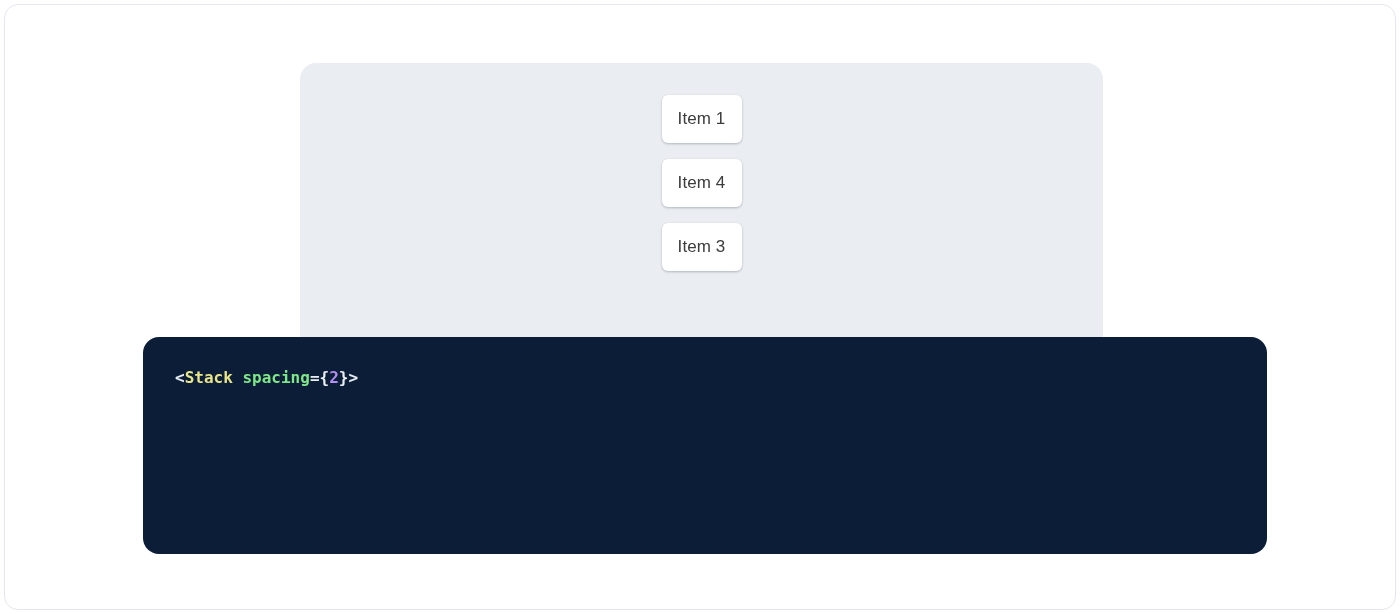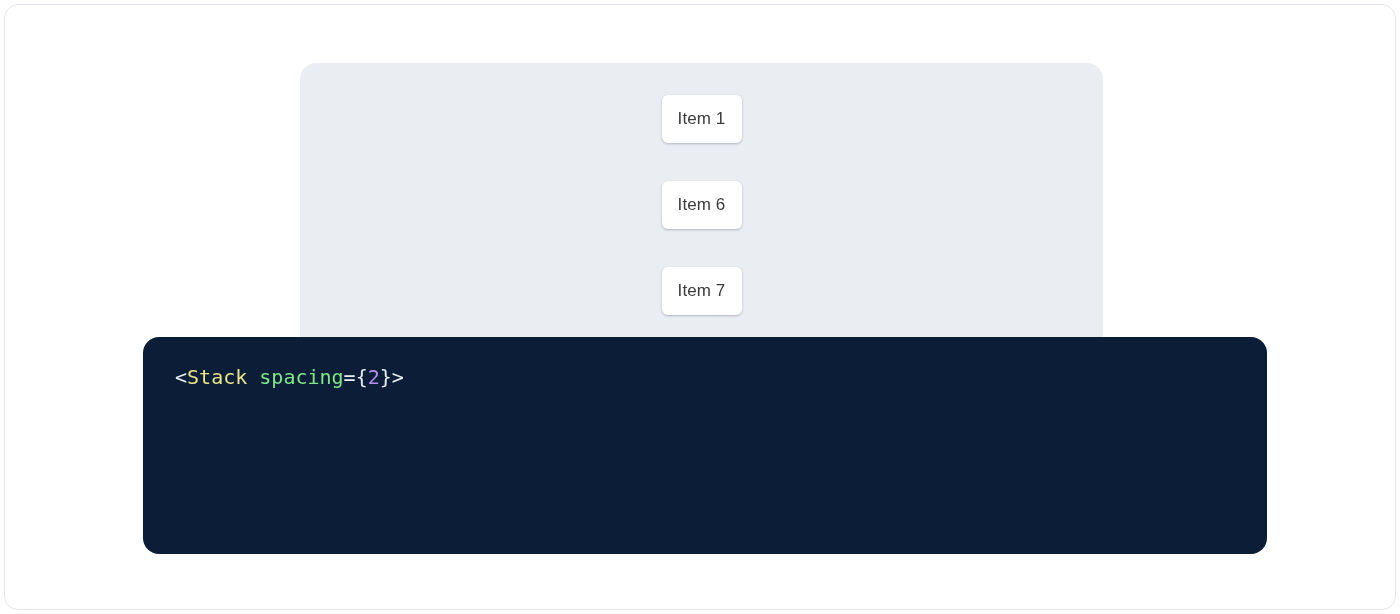--- a/index.html
+++ b/index.html
@@ -42,21 +42,21 @@
     flex-direction: column;
     align-items: center;
     padding-top: 32px;
     box-sizing: border-box;
   }
 
   .stack {
     display: flex;
     flex-direction: column;
     align-items: center;
-    gap: 38px;
+    gap: 16px;
   }
 
   .stack-item {
     width: 80px;
     height: 48px;
     background: #ffffff;
     border-radius: 6px;
     box-shadow: 0 1px 3px rgba(15, 23, 42, 0.16),
                 0 1px 2px rgba(15, 23, 42, 0.10);
     display: flex;
@@ -78,25 +78,25 @@
     background: #0c1d38;
     border-radius: 16px;
     box-sizing: border-box;
     padding: 24px 32px;
     overflow: hidden;
   }
 
   .code-block {
     margin: 0;
     font-family: "DejaVu Sans Mono", "Liberation Mono", monospace;
-    font-size: 20px;
+    font-size: 16px;
     line-height: 33.5px;
     white-space: pre;
     color: #e6edf3;
-    font-weight: 400;
+    font-weight: 700;
   }
 
   .code-line { display: block; }
 
   
   .tok-punct { color: #e9eef5; }
   .tok-tag   { color: #e8e48a; }
   .tok-attr  { color: #7ee787; }
   .tok-num   { color: #b48ef0; }
   .tok-text  { color: #f2f5f9; }
@@ -107,24 +107,24 @@
 
 <div class="page-frame">
 
   <div class="preview-panel">
     <div class="stack" id="stack-container">
 
     <div class="stack-item">
           <span>Item 1</span>
         </div>
         <div class="stack-item">
-          <span>Item 6</span>
+          <span>Item 4</span>
         </div>
         <div class="stack-item">
-          <span>Item 7</span>
+          <span>Item 3</span>
         </div>
       </div>
   </div>
 
   <div class="code-card">
     <pre class="code-block" id="code-block"><span class="code-line"><span class="tok-punct">&lt;</span><span class="tok-tag">Stack</span><span class="tok-text"> </span><span class="tok-attr">spacing</span><span class="tok-punct">={</span><span class="tok-num">2</span><span class="tok-punct">}&gt;</span></span>
 
 </pre>
   </div>
 

